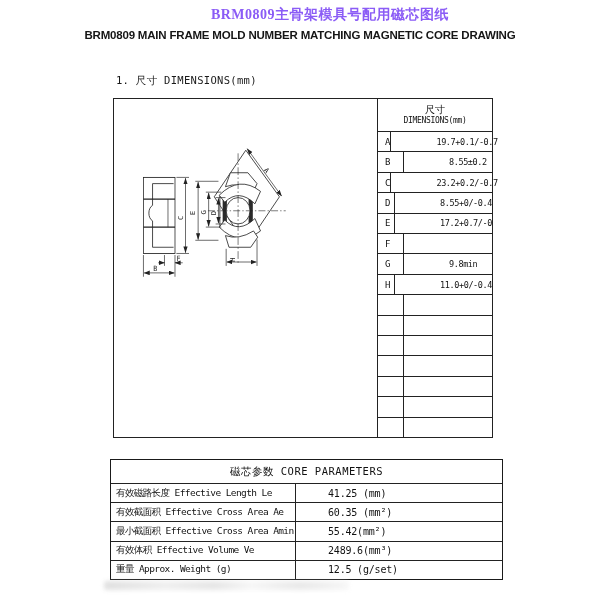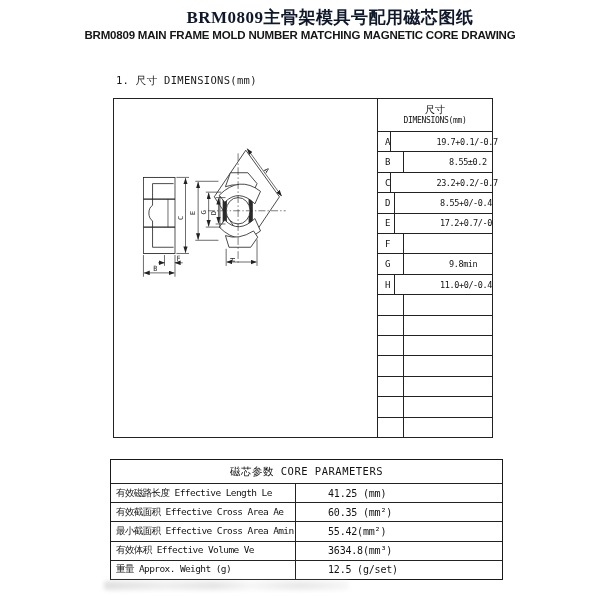--- a/index.html
+++ b/index.html
@@ -5,21 +5,21 @@
   * { margin:0; padding:0; box-sizing:border-box; }
   html,body { width:600px; height:600px; background:#f7f7f7; }
   .sheet {
     position:relative; width:600px; height:600px; background:#ffffff;
     font-family:"DejaVu Sans Mono","Liberation Sans",sans-serif; color:#111;
     overflow:hidden;
   }
   .title-zh {
     position:absolute; top:6px; left:60px; right:0; text-align:center;
     font-family:"Liberation Serif","DejaVu Serif",serif;
-    font-size:17px; font-weight:bold; letter-spacing:0.5px; color:#0f172a;
+    font-size:14px; font-weight:bold; letter-spacing:0.5px; color:#8b5cf6;
   }
   .title-en {
     position:absolute; top:29px; left:0; right:0; text-align:center;
     font-family:"Liberation Sans","DejaVu Sans",sans-serif;
     font-size:11.5px; font-weight:bold; color:#151515; letter-spacing:-0.2px;
   }
   .section-label {
     position:absolute; top:74px; left:116px;
     font-size:10.5px; color:#1a1a1a; letter-spacing:0.3px;
   }
@@ -255,21 +255,21 @@
     <div class="core-row">
       <div class="lbl">有效截面积 Effective Cross Area Ae</div>
       <div class="val">60.35  (mm²)</div>
     </div>
     <div class="core-row">
       <div class="lbl">最小截面积 Effective Cross Area Amin</div>
       <div class="val">55.42(mm²)</div>
     </div>
     <div class="core-row">
       <div class="lbl">有效体积 Effective Volume Ve</div>
-      <div class="val">3634.8(mm³)</div>
+      <div class="val">2489.6(mm³)</div>
     </div>
     <div class="core-row">
       <div class="lbl">重量 Approx. Weight (g)</div>
       <div class="val">12.5  (g/set)</div>
     </div>
   </div>
 
   <div class="smudge"></div>
 </div>
 

